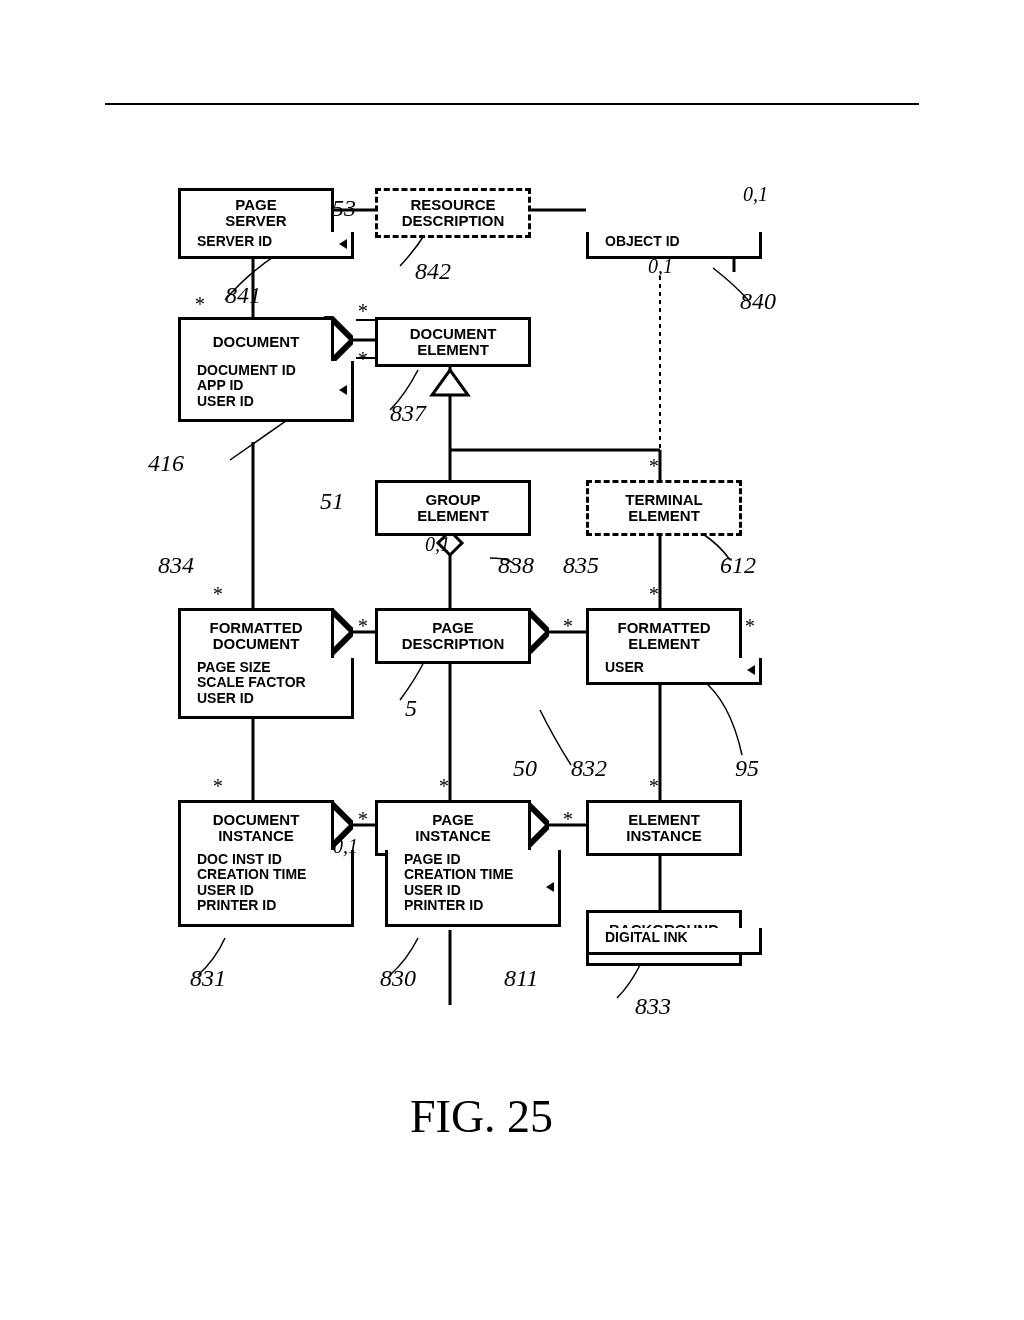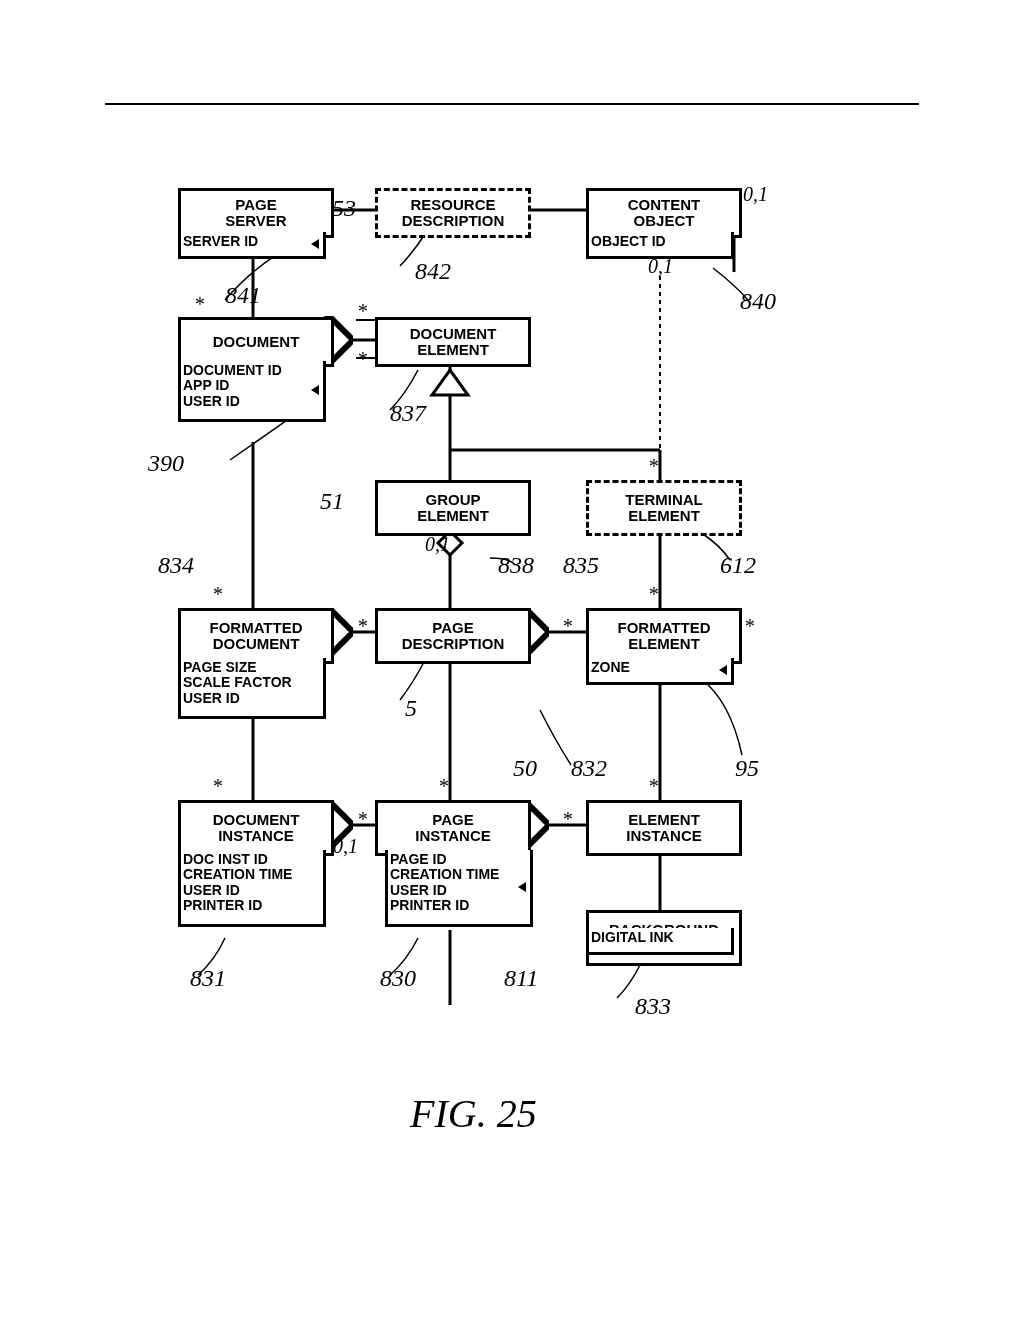--- a/index.html
+++ b/index.html
@@ -47,42 +47,41 @@
     align-items: center;
   }
   .box.dashed { border-style: dashed; }
   .attrs {
     position: absolute;
     border: 3px solid #000;
     border-top: none;
     font-size: 14px;
     font-weight: bold;
     text-align: left;
-    padding: 2px 2px;
+    padding: 2px 16px;
     line-height: 1.1;
     background:#fff;
   }
   .ref {
     position: absolute;
     font-style: italic;
     font-family: "Times New Roman", serif;
     font-size: 24px;
     white-space: nowrap;
   }
   .mult {
     position: absolute;
     font-family: "Times New Roman", serif;
     font-style: italic;
     font-size: 20px;
   }
   .figcap {
     position: absolute;
     font-family: "Times New Roman", serif;
-    font-style: italic;
-    font-size: 40px;
+    font-size: 46px;
   }
   svg.conn {
     position: absolute;
     top: 0; left: 0;
     width: 1024px; height: 1320px;
     pointer-events: none;
   }
   .arrow-left::after{
     content:"";
     position:absolute; right:4px; top:50%;
@@ -183,24 +182,20 @@
       <span style="white-space:pre-line">PAGE
 SERVER</span>
     </div>
   <div class="attrs arrow-left" style="left:178px;top:232px;width:138px;height:20px;position:absolute"><span>SERVER ID</span></div>
 
   <div class="box dashed" style="left:375px;top:188px;width:150px;height:44px">
       <span style="white-space:pre-line">RESOURCE
 DESCRIPTION</span>
     </div>
 
-  <div class="box" style="left:586px;top:188px;width:150px;height:44px">
-      <span style="white-space:pre-line">CONTENT
-OBJECT</span>
-    </div>
   <div class="attrs" style="left:586px;top:232px;width:138px;height:20px"><span>OBJECT ID</span></div>
 
   <div class="box" style="left:178px;top:317px;width:150px;height:44px">
       <span>DOCUMENT</span>
     </div>
   <div class="attrs arrow-left" style="left:178px;top:361px;width:138px;height:54px"><span style="white-space:pre-line">DOCUMENT ID
 APP ID
 USER ID</span></div>
 
   <div class="box" style="left:375px;top:317px;width:150px;height:44px">
@@ -227,21 +222,21 @@
 
   <div class="box" style="left:375px;top:608px;width:150px;height:50px">
       <span style="white-space:pre-line">PAGE
 DESCRIPTION</span>
     </div>
 
   <div class="box" style="left:586px;top:608px;width:150px;height:50px">
       <span style="white-space:pre-line">FORMATTED
 ELEMENT</span>
     </div>
-  <div class="attrs arrow-left" style="left:586px;top:658px;width:138px;height:20px"><span>ZONE</span></div>
+  <div class="attrs arrow-left" style="left:586px;top:658px;width:138px;height:20px"><span>USER</span></div>
 
   <div class="box" style="left:178px;top:800px;width:150px;height:50px">
       <span style="white-space:pre-line">DOCUMENT
 INSTANCE</span>
     </div>
   <div class="attrs" style="left:178px;top:850px;width:138px;height:70px"><span style="white-space:pre-line">DOC INST ID
 CREATION TIME
 USER ID
 PRINTER ID</span></div>
 
@@ -264,21 +259,21 @@
 FIELD</span>
     </div>
   <div class="attrs" style="left:586px;top:928px;width:138px;height:20px"><span>DIGITAL INK</span></div>
 
 
   <div class="ref" style="left:332px;top:195px">53</div>
   <div class="ref" style="left:415px;top:258px">842</div>
   <div class="ref" style="left:225px;top:282px">841</div>
   <div class="ref" style="left:740px;top:288px">840</div>
   <div class="ref" style="left:390px;top:400px">837</div>
-  <div class="ref" style="left:148px;top:450px">390</div>
+  <div class="ref" style="left:148px;top:450px">416</div>
   <div class="ref" style="left:320px;top:488px">51</div>
   <div class="ref" style="left:498px;top:552px">838</div>
   <div class="ref" style="left:158px;top:552px">834</div>
   <div class="ref" style="left:563px;top:552px">835</div>
   <div class="ref" style="left:720px;top:552px">612</div>
   <div class="ref" style="left:405px;top:695px">5</div>
   <div class="ref" style="left:513px;top:755px">50</div>
   <div class="ref" style="left:571px;top:755px">832</div>
   <div class="ref" style="left:735px;top:755px">95</div>
   <div class="ref" style="left:190px;top:965px">831</div>

